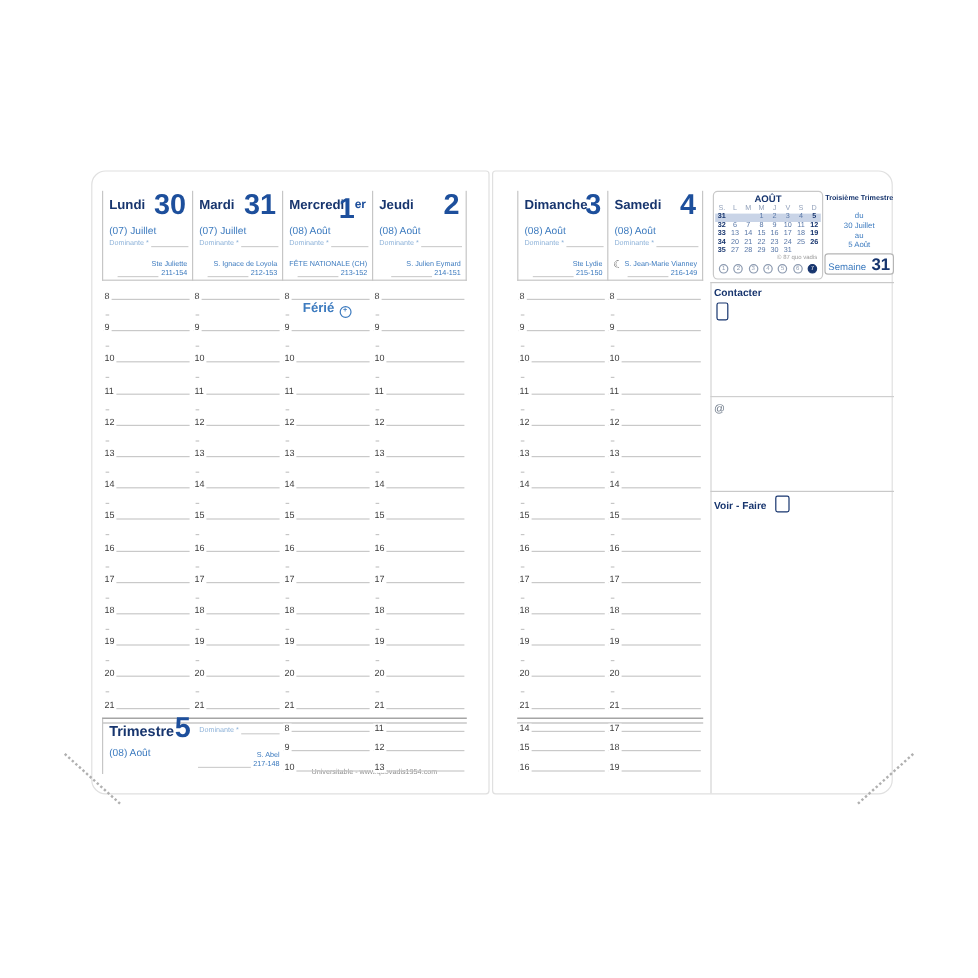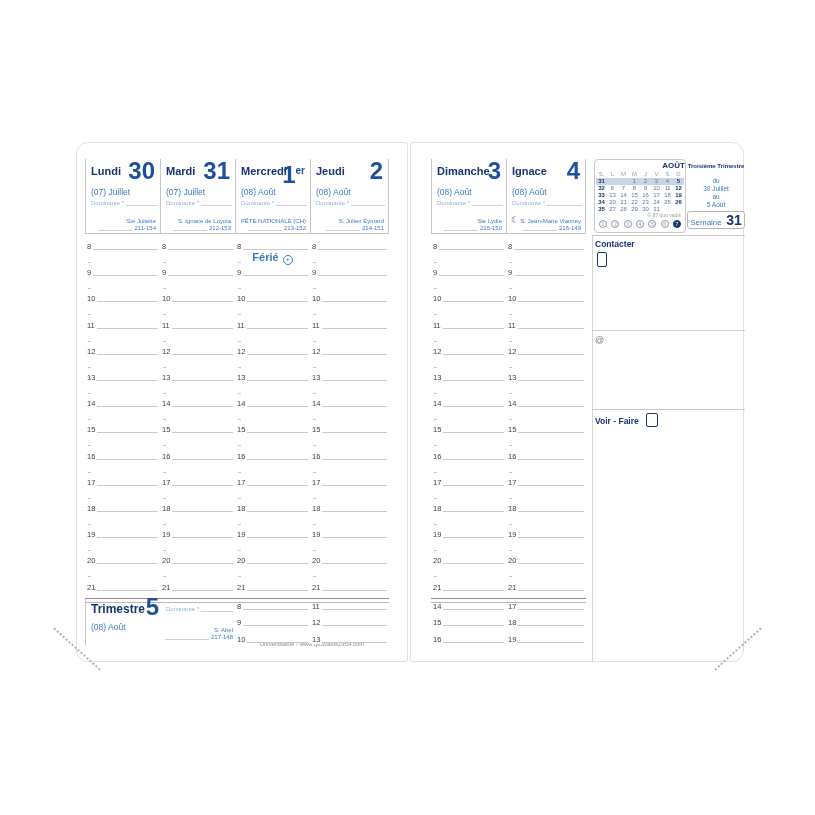--- a/index.html
+++ b/index.html
@@ -47,21 +47,21 @@
   .sun-saint{position:absolute;left:83px;top:484px;width:73px;}
   .sun-saint .saint-n{font-size:6px;color:#3d7bbf;text-align:right;white-space:nowrap;}
   .sun-saint .yearday-row{position:static;justify-content:flex-end;margin-top:1px;}
   .sun-saint .mini-line{width:44px;}
   .page-footer{position:absolute;left:158px;width:154px;top:498px;text-align:center;font-size:6px;color:#909090;}
 
   
   .sidebar{position:absolute;left:181px;top:0;width:153px;height:520px;}
   .sidebar-rule{position:absolute;left:0;top:92px;bottom:2px;border-left:1px solid #d4d4d4;}
   .cal-box{position:absolute;left:2px;top:16px;width:92px;height:74px;border:1px solid #c9c9c9;border-radius:4px;box-sizing:border-box;}
-  .cal-title{position:absolute;left:0;right:0;top:1px;text-align:right;font-size:8px;font-weight:bold;color:#17356e;}
+  .cal-title{position:absolute;left:0;right:0;top:1px;text-align:center;font-size:8px;font-weight:bold;color:#17356e;}
   #cal-grid{position:absolute;left:1px;top:11px;width:88px;}
   .cal-row{display:flex;height:7px;line-height:7px;}
   .cal-cell{width:11px;text-align:center;font-size:6px;}
   .cal-h{color:#93a2bb;}
   .cal-w{font-weight:bold;color:#17356e;}
   .cal-d{color:#5b79a8;}
   .cal-sun{font-weight:bold;color:#17356e;}
   .cal-hl{background:#c9d4e7;}
   .cal-copy{position:absolute;right:4px;top:52px;font-size:5px;color:#9a9a9a;}
   #cal-dots{position:absolute;left:4px;right:4px;top:60px;display:flex;justify-content:space-between;}
@@ -594,21 +594,21 @@
         <div class="hour-row" style="top: 395.4px;">
           <span class="hour-num">20</span>
         </div>
         <span class="half-dot" style="top: 417.4px;"></span>
         <div class="hour-row" style="top: 421.6px;">
           <span class="hour-num">21</span>
         </div>
       </div>
       <div class="day-col" style="left: 95px; width: 80px;">
         <div class="day-head last">
-          <span class="day-name">Ignace</span>
+          <span class="day-name">Samedi</span>
           <span class="day-num">4</span>
           <div class="day-month">(08) Août</div>
           <div class="dom-row">
             <span class="dom-text">Dominante *</span>
             <span class="dom-line"></span>
           </div>
           <div class="saint">S. Jean-Marie Vianney</div>
           <div class="yearday-row">
             <span class="mini-line"></span>
             <span>216-149</span>

